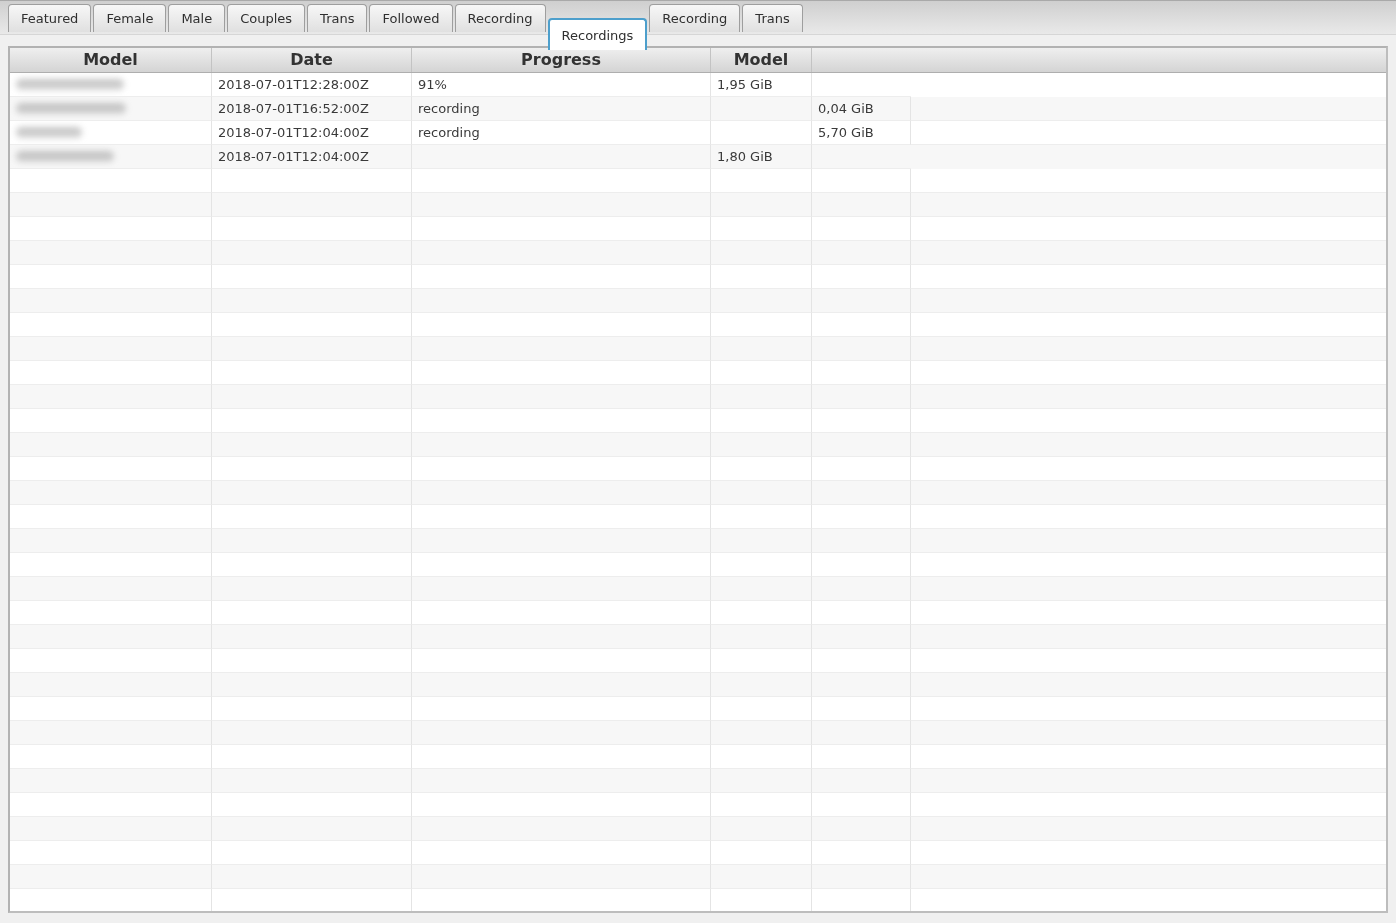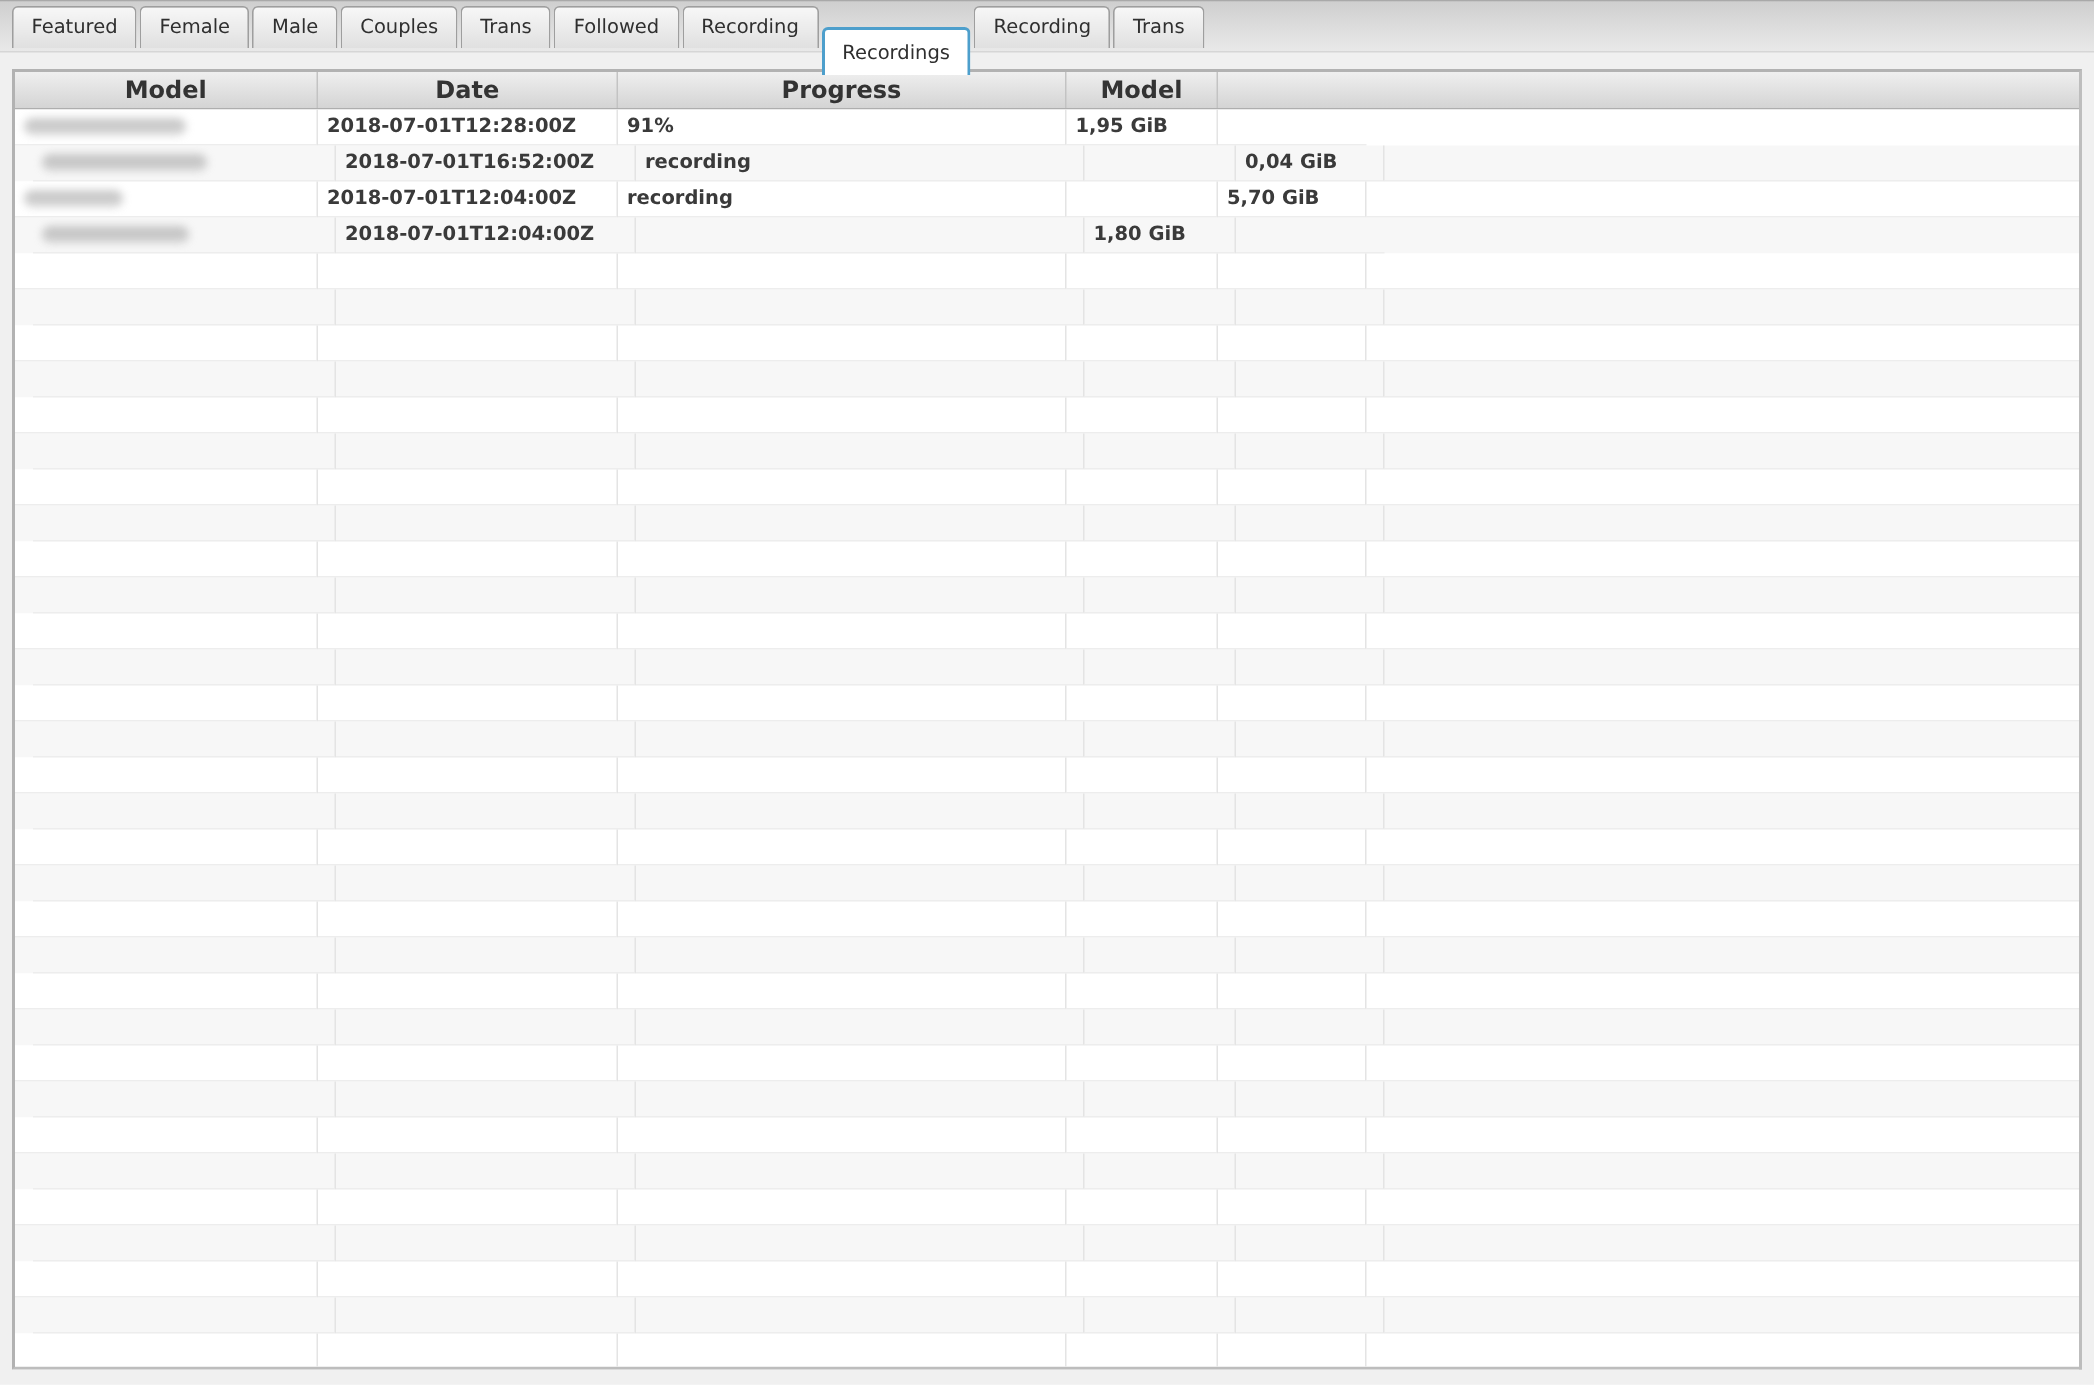--- a/index.html
+++ b/index.html
@@ -81,24 +81,23 @@
     line-height: 24px;
     border-right: 1px solid #c3c3c3;
     overflow: hidden;
     cursor: default;
   }
   .th:last-child { border-right: none; }
 
   .row {
     height: 24px;
     box-sizing: border-box;
-    font-weight: bold;
   }
   .row.odd  { background: #ffffff; }
-  .row.even { background: #f7f7f7; padding-left: 12px; }
+  .row.even { background: #f7f7f7; }
   .cell {
     box-sizing: border-box;
     font-size: 13px;
     line-height: 23px;
     color: #3a3a3a;
     padding-left: 6px;
     border-right: 1px solid #e4e4e4;
     border-bottom: 1px solid #ededed;
     overflow: hidden;
     white-space: nowrap;

